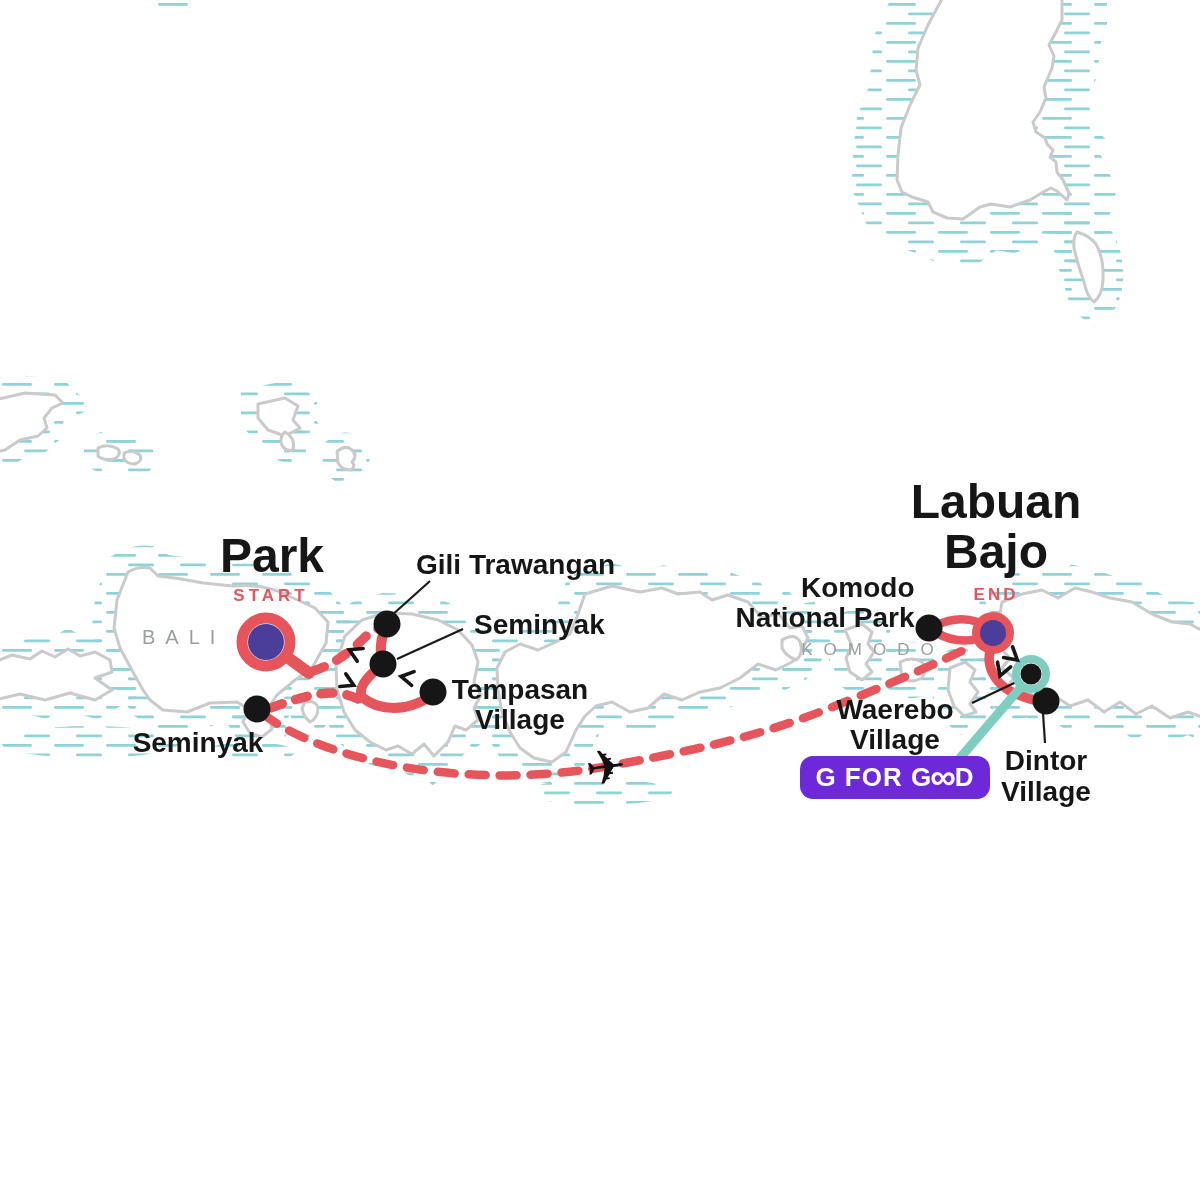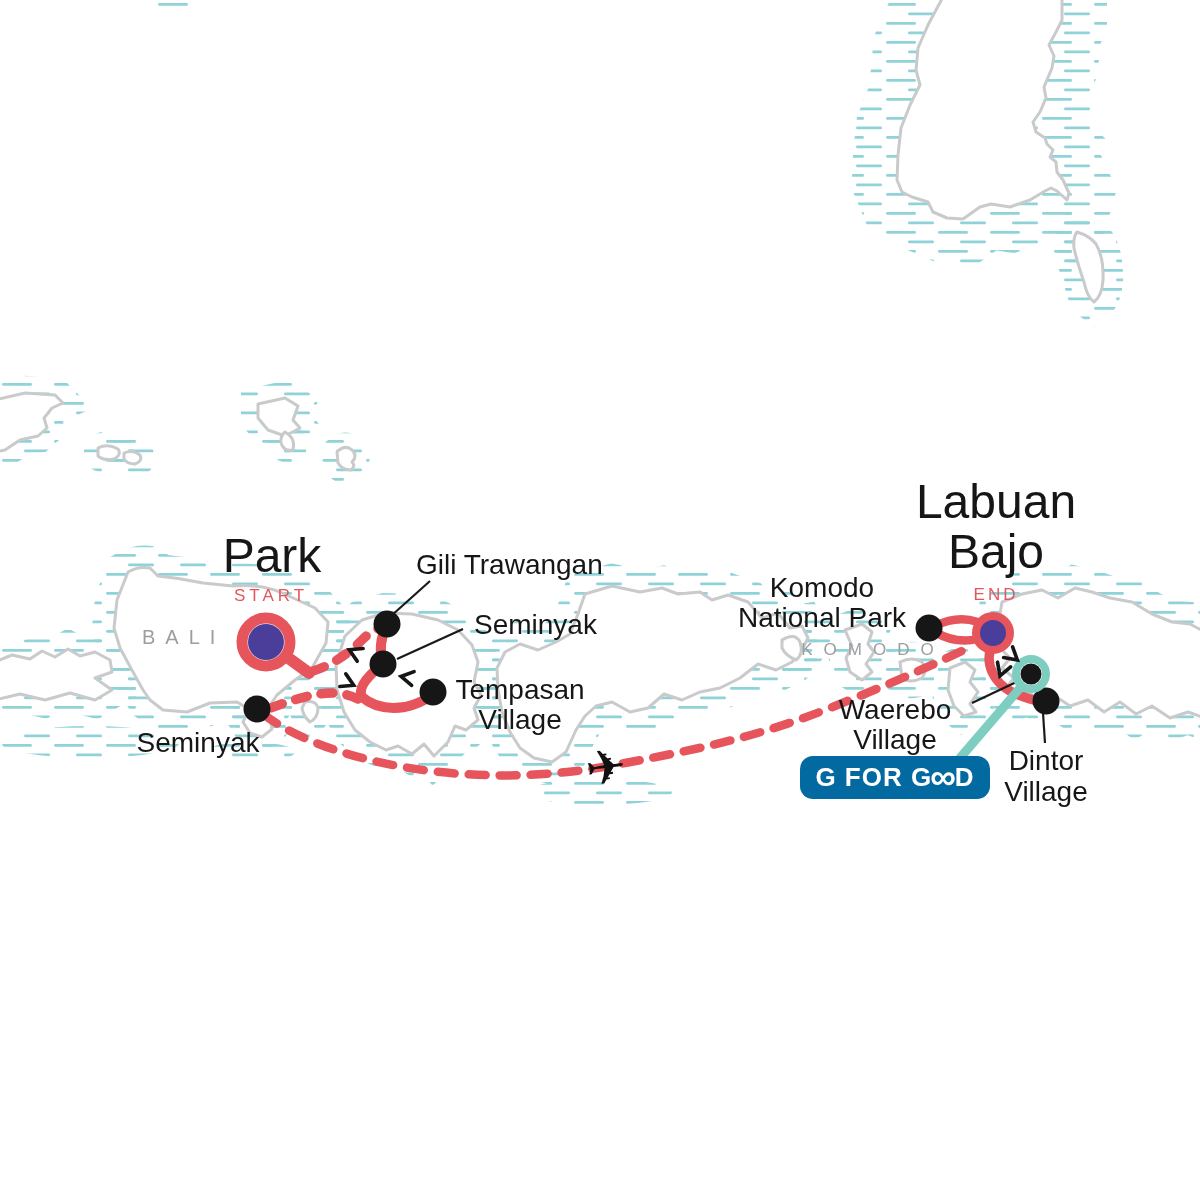--- a/index.html
+++ b/index.html
@@ -5,30 +5,30 @@
   html,body{margin:0;padding:0;}
   body{
     width:1200px;height:1200px;position:relative;overflow:hidden;
     background:#ffffff;
     font-family:"Liberation Sans","DejaVu Sans",sans-serif;
   }
   #map-svg{position:absolute;left:0;top:0;z-index:1;}
   .halo{fill:none;stroke:url(#hatch);}
   .island{fill:#ffffff;stroke:#c9cacb;stroke-width:3;stroke-linejoin:round;stroke-linecap:round;}
   .labels{position:absolute;left:0;top:0;width:1200px;height:1200px;z-index:2;pointer-events:none;}
-  .lbl{position:absolute;color:#161616;font-weight:normal;}
+  .lbl{position:absolute;color:#161616;font-weight:bold;}
   .centered{transform:translateX(-50%);text-align:center;}
   .title{font-size:48px;line-height:50px;letter-spacing:0;}
   .stop{font-size:28px;line-height:30px;white-space:pre-line;}
   .nowrap{white-space:nowrap;margin-left:8px;}
   .tag{font-size:17px;letter-spacing:4px;color:#e6555c;}
   .region{font-weight:400;color:#9b9ea0;}
   .badge{
     position:absolute;left:800px;top:756px;width:190px;height:43px;
-    background:#0369a1;border-radius:13px;z-index:2;
+    background:#6d28d9;border-radius:13px;z-index:2;
     display:flex;align-items:center;justify-content:center;
     color:#ffffff;font-weight:bold;font-size:26px;letter-spacing:1px;
   }
   .badge .inf{font-size:36px;line-height:0;margin:0 -2px;position:relative;top:-1px;}
 </style>
 </head>
 <body>
 
 <svg id="map-svg" width="1200" height="1200" viewBox="0 0 1200 1200">
   <defs>
@@ -176,21 +176,21 @@
 <div class="labels">
   <div class="lbl title centered" style="left:272px;top:531px;">Park</div>
   <div class="lbl tag centered" style="left:271px;top:586px;">START</div>
   <div class="lbl region" style="left:142px;top:626px;font-size:20px;letter-spacing:10px;">BALI</div>
 
   <div class="lbl stop nowrap" style="left:408px;top:550px;">Gili Trawangan</div>
   <div class="lbl stop nowrap" style="left:466px;top:610px;">Seminyak</div>
   <div class="lbl stop centered" style="left:520px;top:675px;width:170px;">Tempasan Village</div>
   <div class="lbl stop centered" style="left:198px;top:728px;">Seminyak</div>
 
-  <div class="lbl stop centered" style="left:822px;top:573px;width:185px;">Komodo National Park</div>
+  <div class="lbl stop centered" style="left:822px;top:573px;width:185px;text-align:right;">Komodo National Park</div>
   <div class="lbl region centered" style="left:873px;top:640px;font-size:17px;letter-spacing:11px;">KOMODO</div>
 
   <div class="lbl title centered" style="left:996px;top:477px;width:230px;">Labuan Bajo</div>
   <div class="lbl tag centered" style="left:996px;top:585px;letter-spacing:3px;">END</div>
 
   <div class="lbl stop centered" style="left:895px;top:695px;width:140px;">Waerebo Village</div>
   <div class="lbl stop centered" style="left:1046px;top:745px;width:120px;line-height:31px;">Dintor Village</div>
 </div>
 
 <div class="badge">

